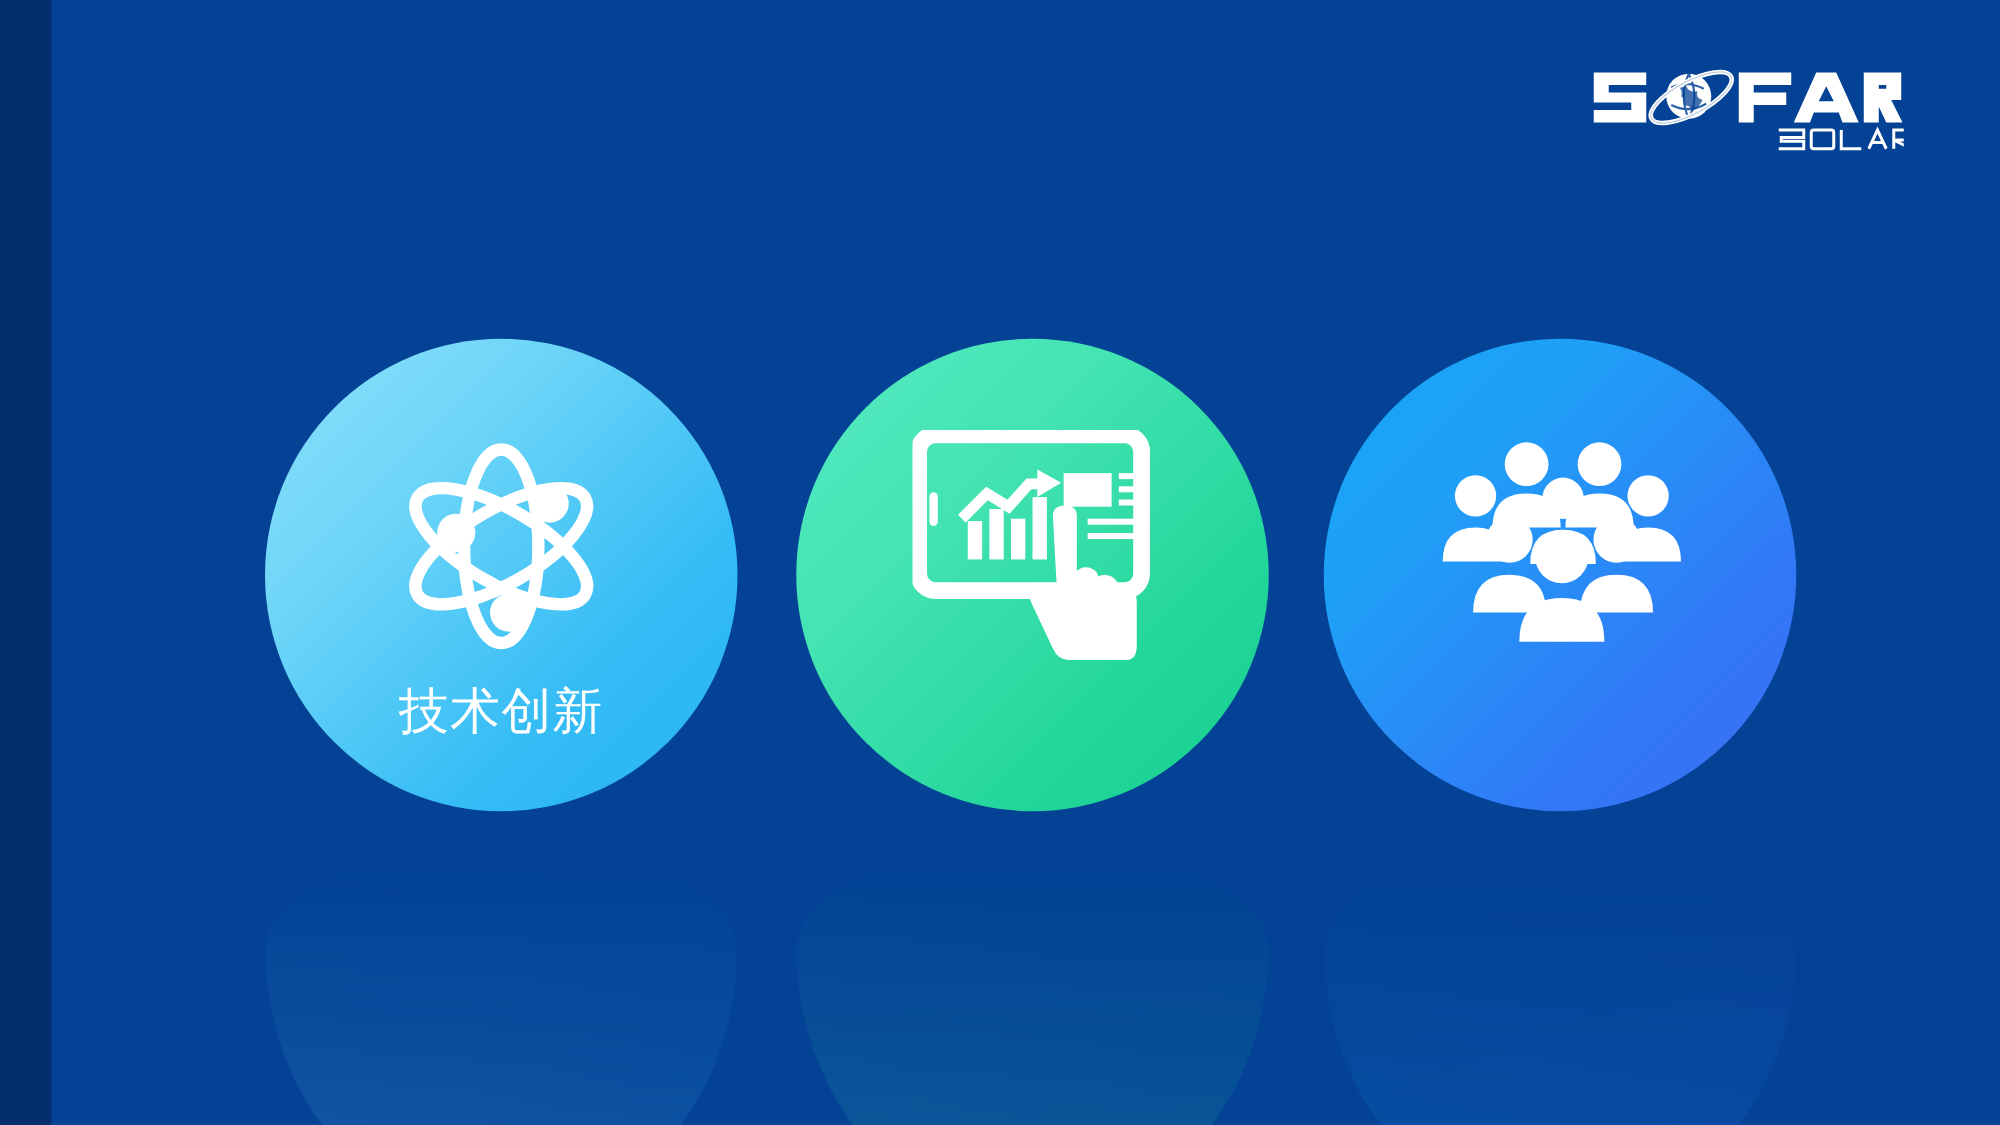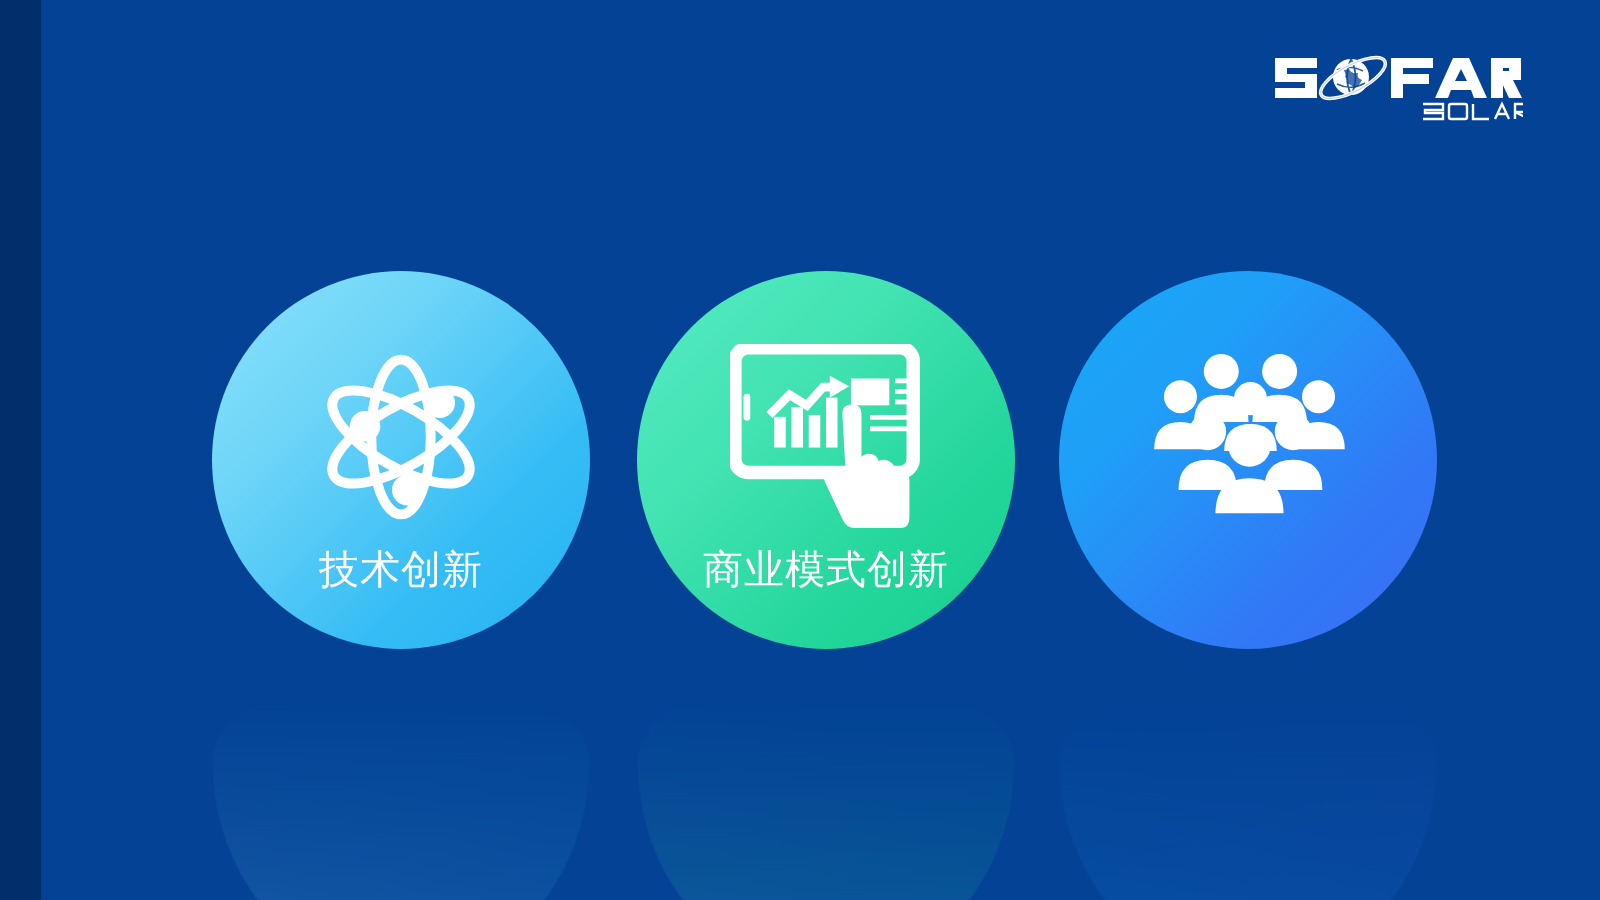--- a/index.html
+++ b/index.html
@@ -200,21 +200,20 @@
                        q0 11 -8 11
                        l-48 0
                        q-8 0 -12 -9
                        l-18 -38
                        q-4 -9 3 -13
                        q7 -4 13 4
                        l6 9 Z"></path>
             </g>
           </svg>
         </div>
-        <div class="card-label">商业模式创新</div>
       </div>
     </div>
 
     <div class="card c2">
       <div class="disc">
         <div class="icon-wrap">
           <svg width="195" height="175" viewBox="0 0 200 180" xmlns="http://www.w3.org/2000/svg">
             <g fill="#ffffff">
 
               <g>

